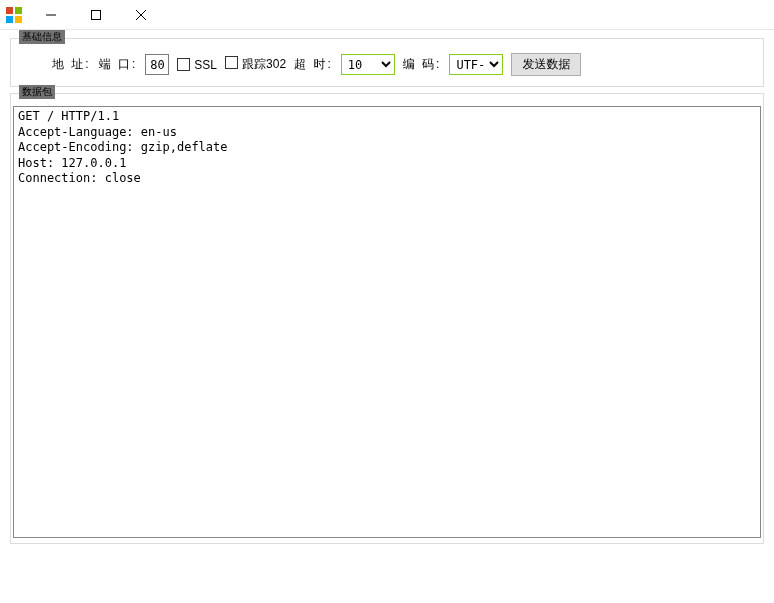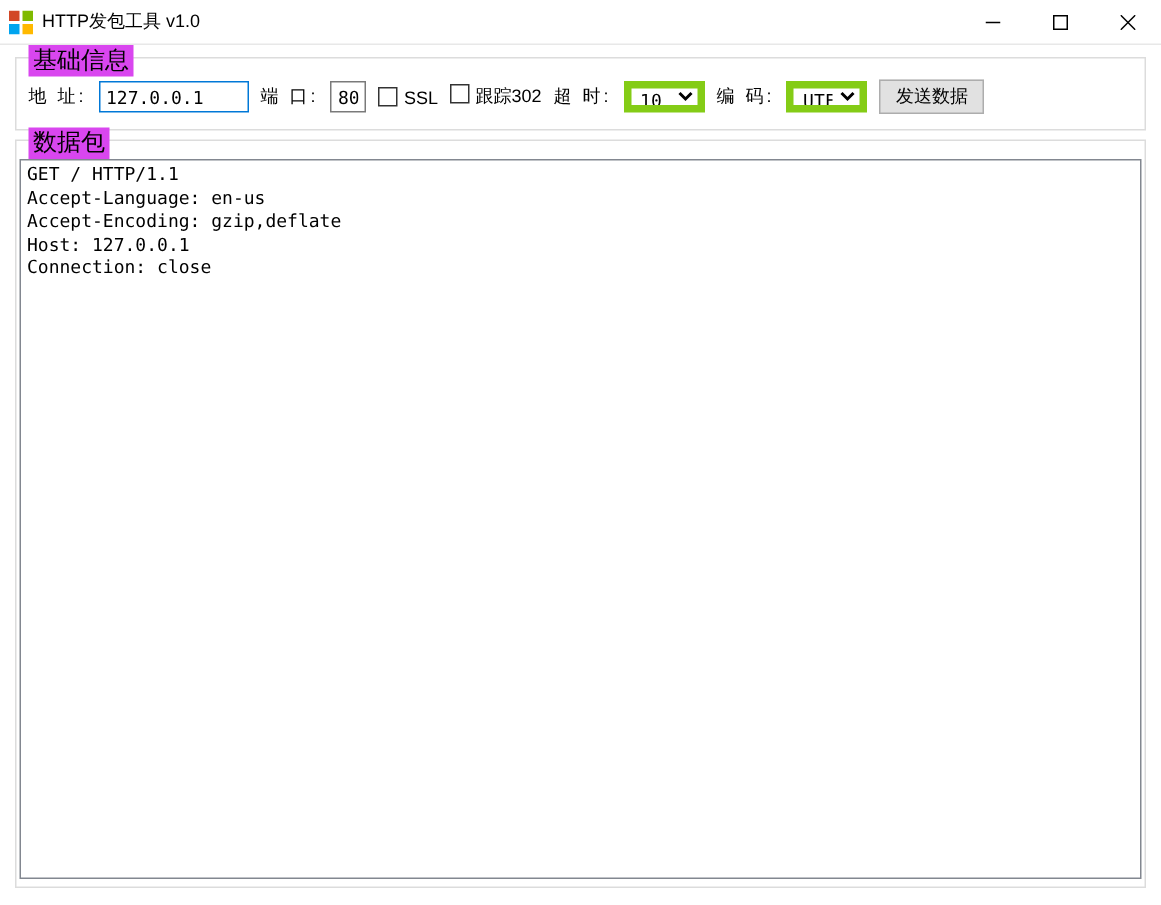--- a/index.html
+++ b/index.html
@@ -50,31 +50,32 @@
     .groupbox {
       border: 1px solid #dcdcdc;
       margin: 8px 10px 6px 10px;
       padding: 14px 8px 10px 8px;
       position: relative;
     }
     .groupbox-label {
       position: absolute;
       top: -9px;
       left: 8px;
-      background: #d946ef;
+      background: #737373;
       padding: 0 3px;
-      font-size: 16px;
+      font-size: 10px;
       color: #000;
     }
     
     .row {
       display: flex;
       align-items: center;
       gap: 8px;
       flex-wrap: nowrap;
+      margin-left: 33px;
     }
     .lbl {
       color: #000;
       letter-spacing: 2px;
       white-space: nowrap;
     }
     input[type="text"] {
       border: 1px solid #7a7a7a;
       height: 21px;
       padding: 0 4px;
@@ -92,21 +93,21 @@
     }
     .chk input[type="checkbox"] {
       width: 13px;
       height: 13px;
       border: 1px solid #333;
       appearance: none;
       background: #fff;
       cursor: pointer;
     }
     select {
-      border: 5px solid #84cc16;
+      border: 1px solid #84cc16;
       height: 21px;
       font-family: "SimSun", monospace;
       font-size: 12px;
       background: #fff;
       padding: 0 2px;
     }
     select.timeout { width: 54px; }
     select.encoding { width: 54px; }
     .btn {
       background: #e1e1e1;
@@ -127,21 +128,21 @@
     }
     .data-groupbox .groupbox-label {
       top: -9px;
     }
     .textarea-wrap {
       position: relative;
       margin: 2px;
     }
     textarea {
       width: 100%;
-      height: 480px;
+      height: 432px;
       border: 1px solid #828790;
       font-family: "SimSun", "NSimSun", monospace;
       font-size: 12px;
       padding: 2px 4px;
       resize: none;
       line-height: 1.3;
       background: #fff;
       overflow-y: scroll;
     }
   </style>
@@ -150,21 +151,20 @@
 
 <div class="titlebar">
   <span class="app-icon">
     <svg viewBox="0 0 16 16">
       <rect x="0" y="0" width="7" height="7" fill="#d24726"></rect>
       <rect x="9" y="0" width="7" height="7" fill="#7fba00"></rect>
       <rect x="0" y="9" width="7" height="7" fill="#00a4ef"></rect>
       <rect x="9" y="9" width="7" height="7" fill="#ffb900"></rect>
     </svg>
   </span>
-  <span class="title-text">HTTP发包工具 v1.0</span>
   <div class="window-controls">
     <div class="win-btn">
       <svg viewBox="0 0 10 10">
           <line x1="0" y1="5" x2="10" y2="5" stroke="#000" stroke-width="1"></line>
         </svg>
     </div>
     <div class="win-btn">
       <svg viewBox="0 0 10 10">
           <rect x="0.5" y="0.5" width="9" height="9" fill="none" stroke="#000" stroke-width="1"></rect>
         </svg>
@@ -175,21 +175,20 @@
           <line x1="10" y1="0" x2="0" y2="10" stroke="#000" stroke-width="1"></line>
         </svg>
     </div>
   </div>
 </div>
 
 <div class="groupbox">
   <div class="groupbox-label">基础信息</div>
   <div class="row">
     <span class="lbl">地 址:</span>
-    <input type="text" class="addr" value="127.0.0.1" style="">
     <span class="lbl">端 口:</span>
     <input type="text" class="port" value="80" style="">
     <label class="chk">
       <input type="checkbox" style="">
       <span>SSL</span>
     </label>
     <label class="chk">
       <input type="checkbox" style="">
       <span>跟踪302</span>
     </label>

